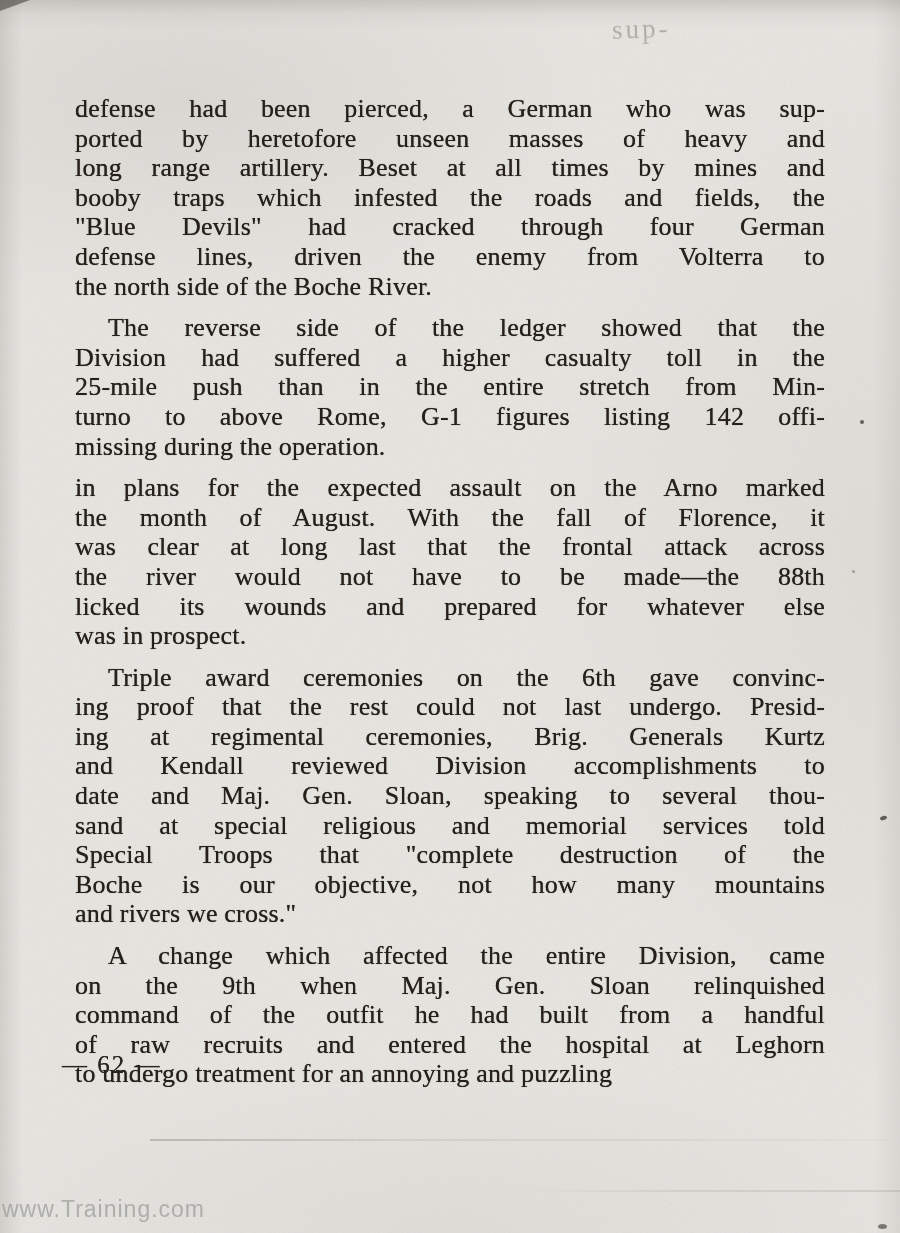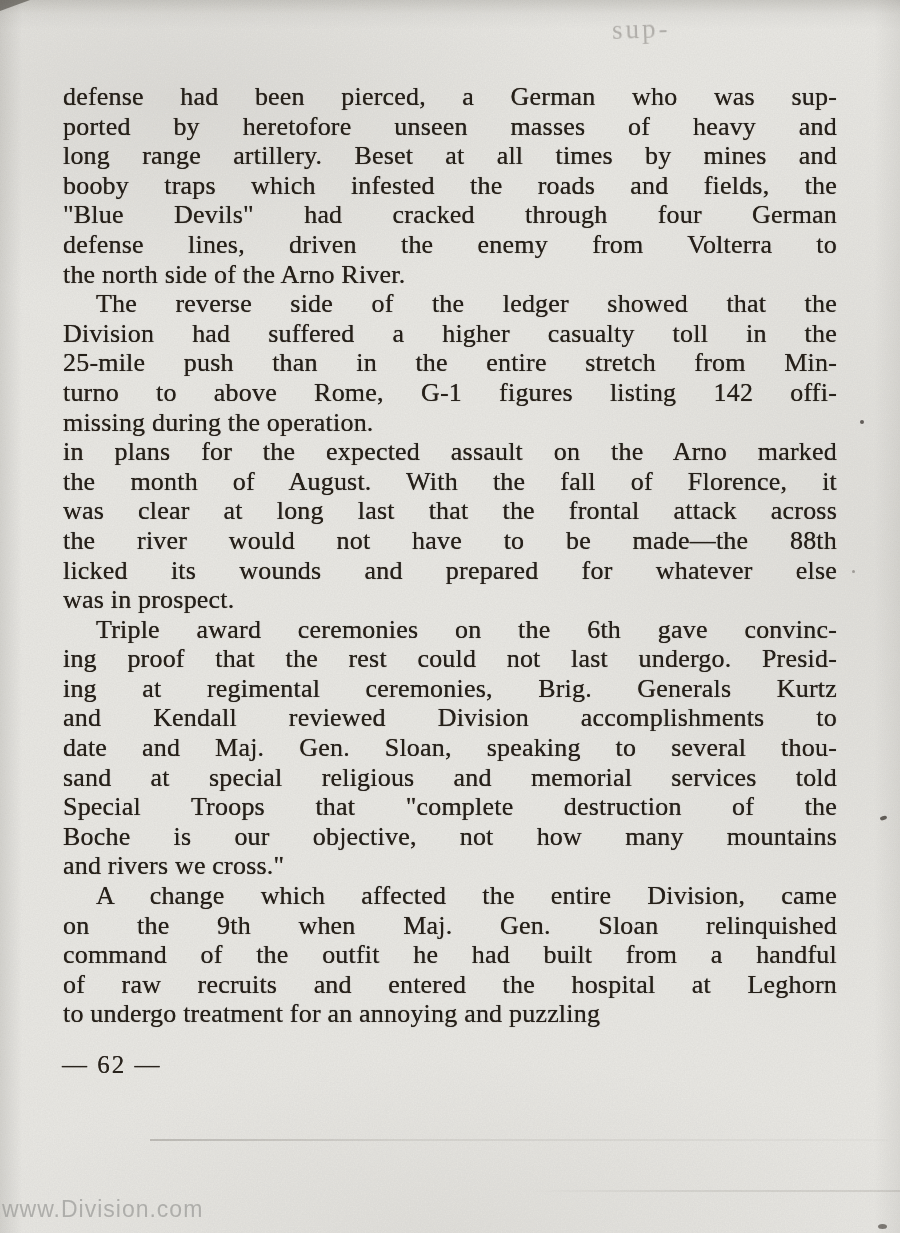--- a/index.html
+++ b/index.html
@@ -32,21 +32,21 @@
   .text-block {
     position: absolute;
     left: 63px;
     top: 82px;
     width: 774px;
     color: #262019;
     font-size: 26px;
     letter-spacing: 0.2px;
     text-shadow: 0 0 0.7px rgba(40,33,26,0.85);
   }
-  .para { margin: 0; }
+  .para { margin: 12px; }
   .line {
     display: block;
     height: 29.6px;
     line-height: 29.6px;
     text-align: justify;
     text-align-last: justify;
     white-space: normal;
     overflow: hidden;
   }
   .line.lastline { text-align-last: left; }
@@ -127,21 +127,21 @@
   <div class="corner-mark corner-tl"></div>
 
   <main class="text-block">
       <p class="para">
         <span class="line firstline">defense had been pierced, a German who was sup-</span>
         <span class="line">ported by heretofore unseen masses of heavy and</span>
         <span class="line">long range artillery. Beset at all times by mines and</span>
         <span class="line">booby traps which infested the roads and fields, the</span>
         <span class="line">"Blue Devils" had cracked through four German</span>
         <span class="line">defense lines, driven the enemy from Volterra to</span>
-        <span class="line lastline">the north side of the Arno River.</span>
+        <span class="line lastline">the north side of the Boche River.</span>
       </p>
       <p class="para indent">
         <span class="line firstline">The reverse side of the ledger showed that the</span>
         <span class="line">Division had suffered a higher casualty toll in the</span>
         <span class="line">25-mile push than in the entire stretch from Min-</span>
         <span class="line">turno to above Rome, G-1 figures listing 142 offi-</span>
         <span class="line lastline">missing during the operation.</span>
       </p>
       <p class="para indent">
         <span class="line">in plans for the expected assault on the Arno marked</span>
@@ -169,21 +169,21 @@
         <span class="line">of raw recruits and entered the hospital at Leghorn</span>
         <span class="line lastline">to undergo treatment for an annoying and puzzling</span>
       </p>
     </main>
 
   <div class="footer">— 62 —</div>
 
   <div class="crease crease-1"></div>
   <div class="crease crease-2"></div>
 
-  <span class="watermark">www.Division.com</span>
+  <span class="watermark">www.Training.com</span>
 
   <span class="speck speck-1"></span>
   <span class="speck speck-2"></span>
   <span class="speck speck-3"></span>
   <span class="speck speck-4"></span>
 
   <svg class="noise" width="900" height="1233" aria-hidden="true">
     <filter id="paperNoise" x="0" y="0" width="100%" height="100%">
       <feTurbulence type="fractalNoise" baseFrequency="0.75" numOctaves="2" stitchTiles="stitch"></feTurbulence>
       <feColorMatrix type="matrix" values="0 0 0 0 0.42  0 0 0 0 0.41  0 0 0 0 0.38  0 0 0 0.30 0"></feColorMatrix>

